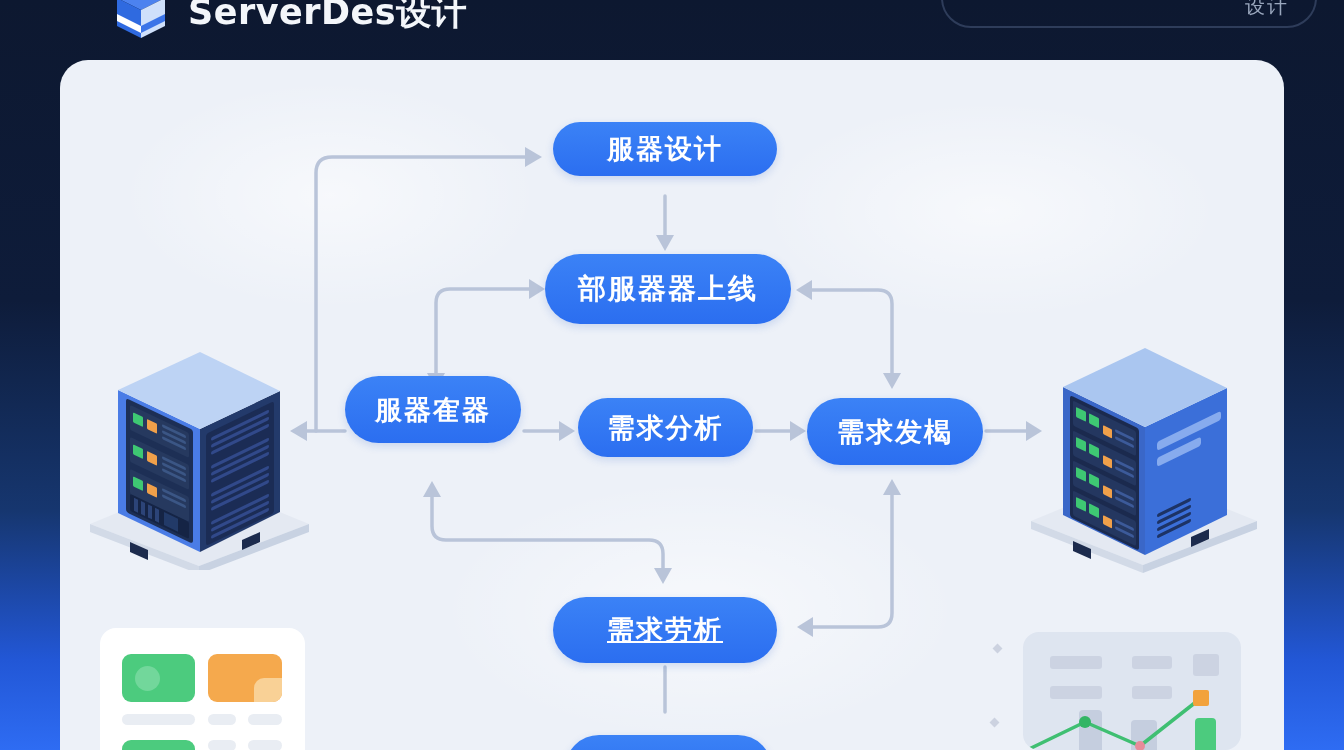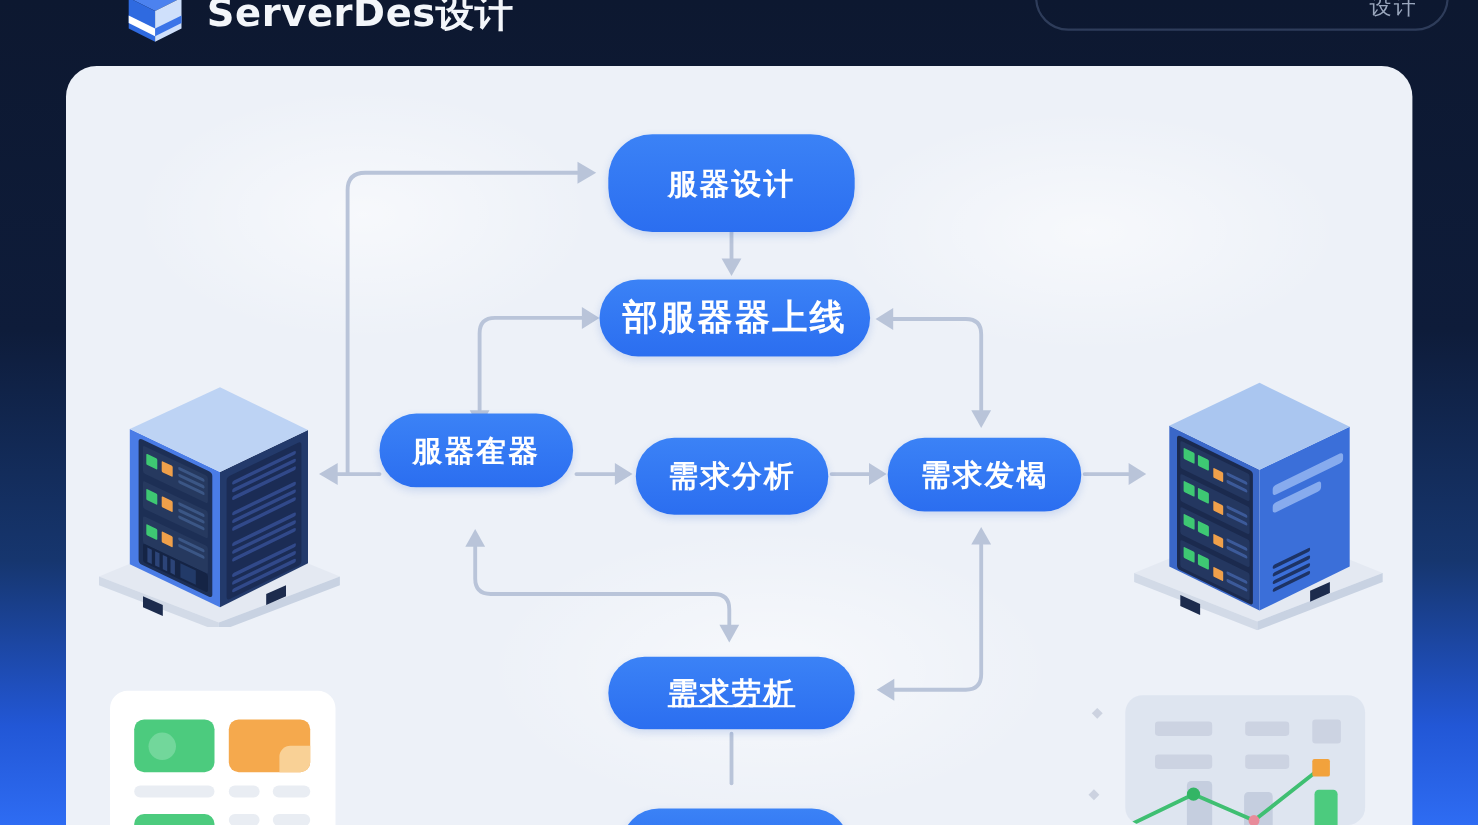--- a/index.html
+++ b/index.html
@@ -102,33 +102,33 @@
     <polygon points="575,431 559,421 559,441"></polygon>
     <polygon points="806,431 790,421 790,441"></polygon>
     <polygon points="1042,431 1026,421 1026,441"></polygon>
     <polygon points="432,481 423,497 441,497"></polygon>
     <polygon points="663,584 654,568 672,568"></polygon>
     <polygon points="892,479 883,495 901,495"></polygon>
     <polygon points="797,627 813,617 813,637"></polygon>
   </g>
 </svg>
 
-<div class="node" style="left:553px;top:122px;width:224px;height:89px;">
+<div class="node" style="left:553px;top:122px;width:224px;height:54px;">
     <span>服器设计</span>
   </div>
 
-<div class="node" style="left:545px;top:254px;width:246px;height:70px;font-size:32px;text-align:center;">
+<div class="node" style="left:545px;top:254px;width:246px;height:70px;font-size:28px;text-align:center;">
     <span>部服器器上线</span>
   </div>
 
 <div class="node" style="left:345px;top:376px;width:176px;height:67px;">
     <span>服器隺器</span>
   </div>
 
-<div class="node" style="left:578px;top:398px;width:175px;height:70px;text-align:right;">
+<div class="node" style="left:578px;top:398px;width:175px;height:59px;text-align:right;">
     <span>需求分析</span>
   </div>
 
 <div class="node" style="left:807px;top:398px;width:176px;height:67px;justify-content:center;">
     <span>需求发楬</span>
   </div>
 
 <div class="node" style="left:553px;top:597px;width:224px;height:66px;text-decoration:underline;">
     <span>需求劳析</span>
   </div>

